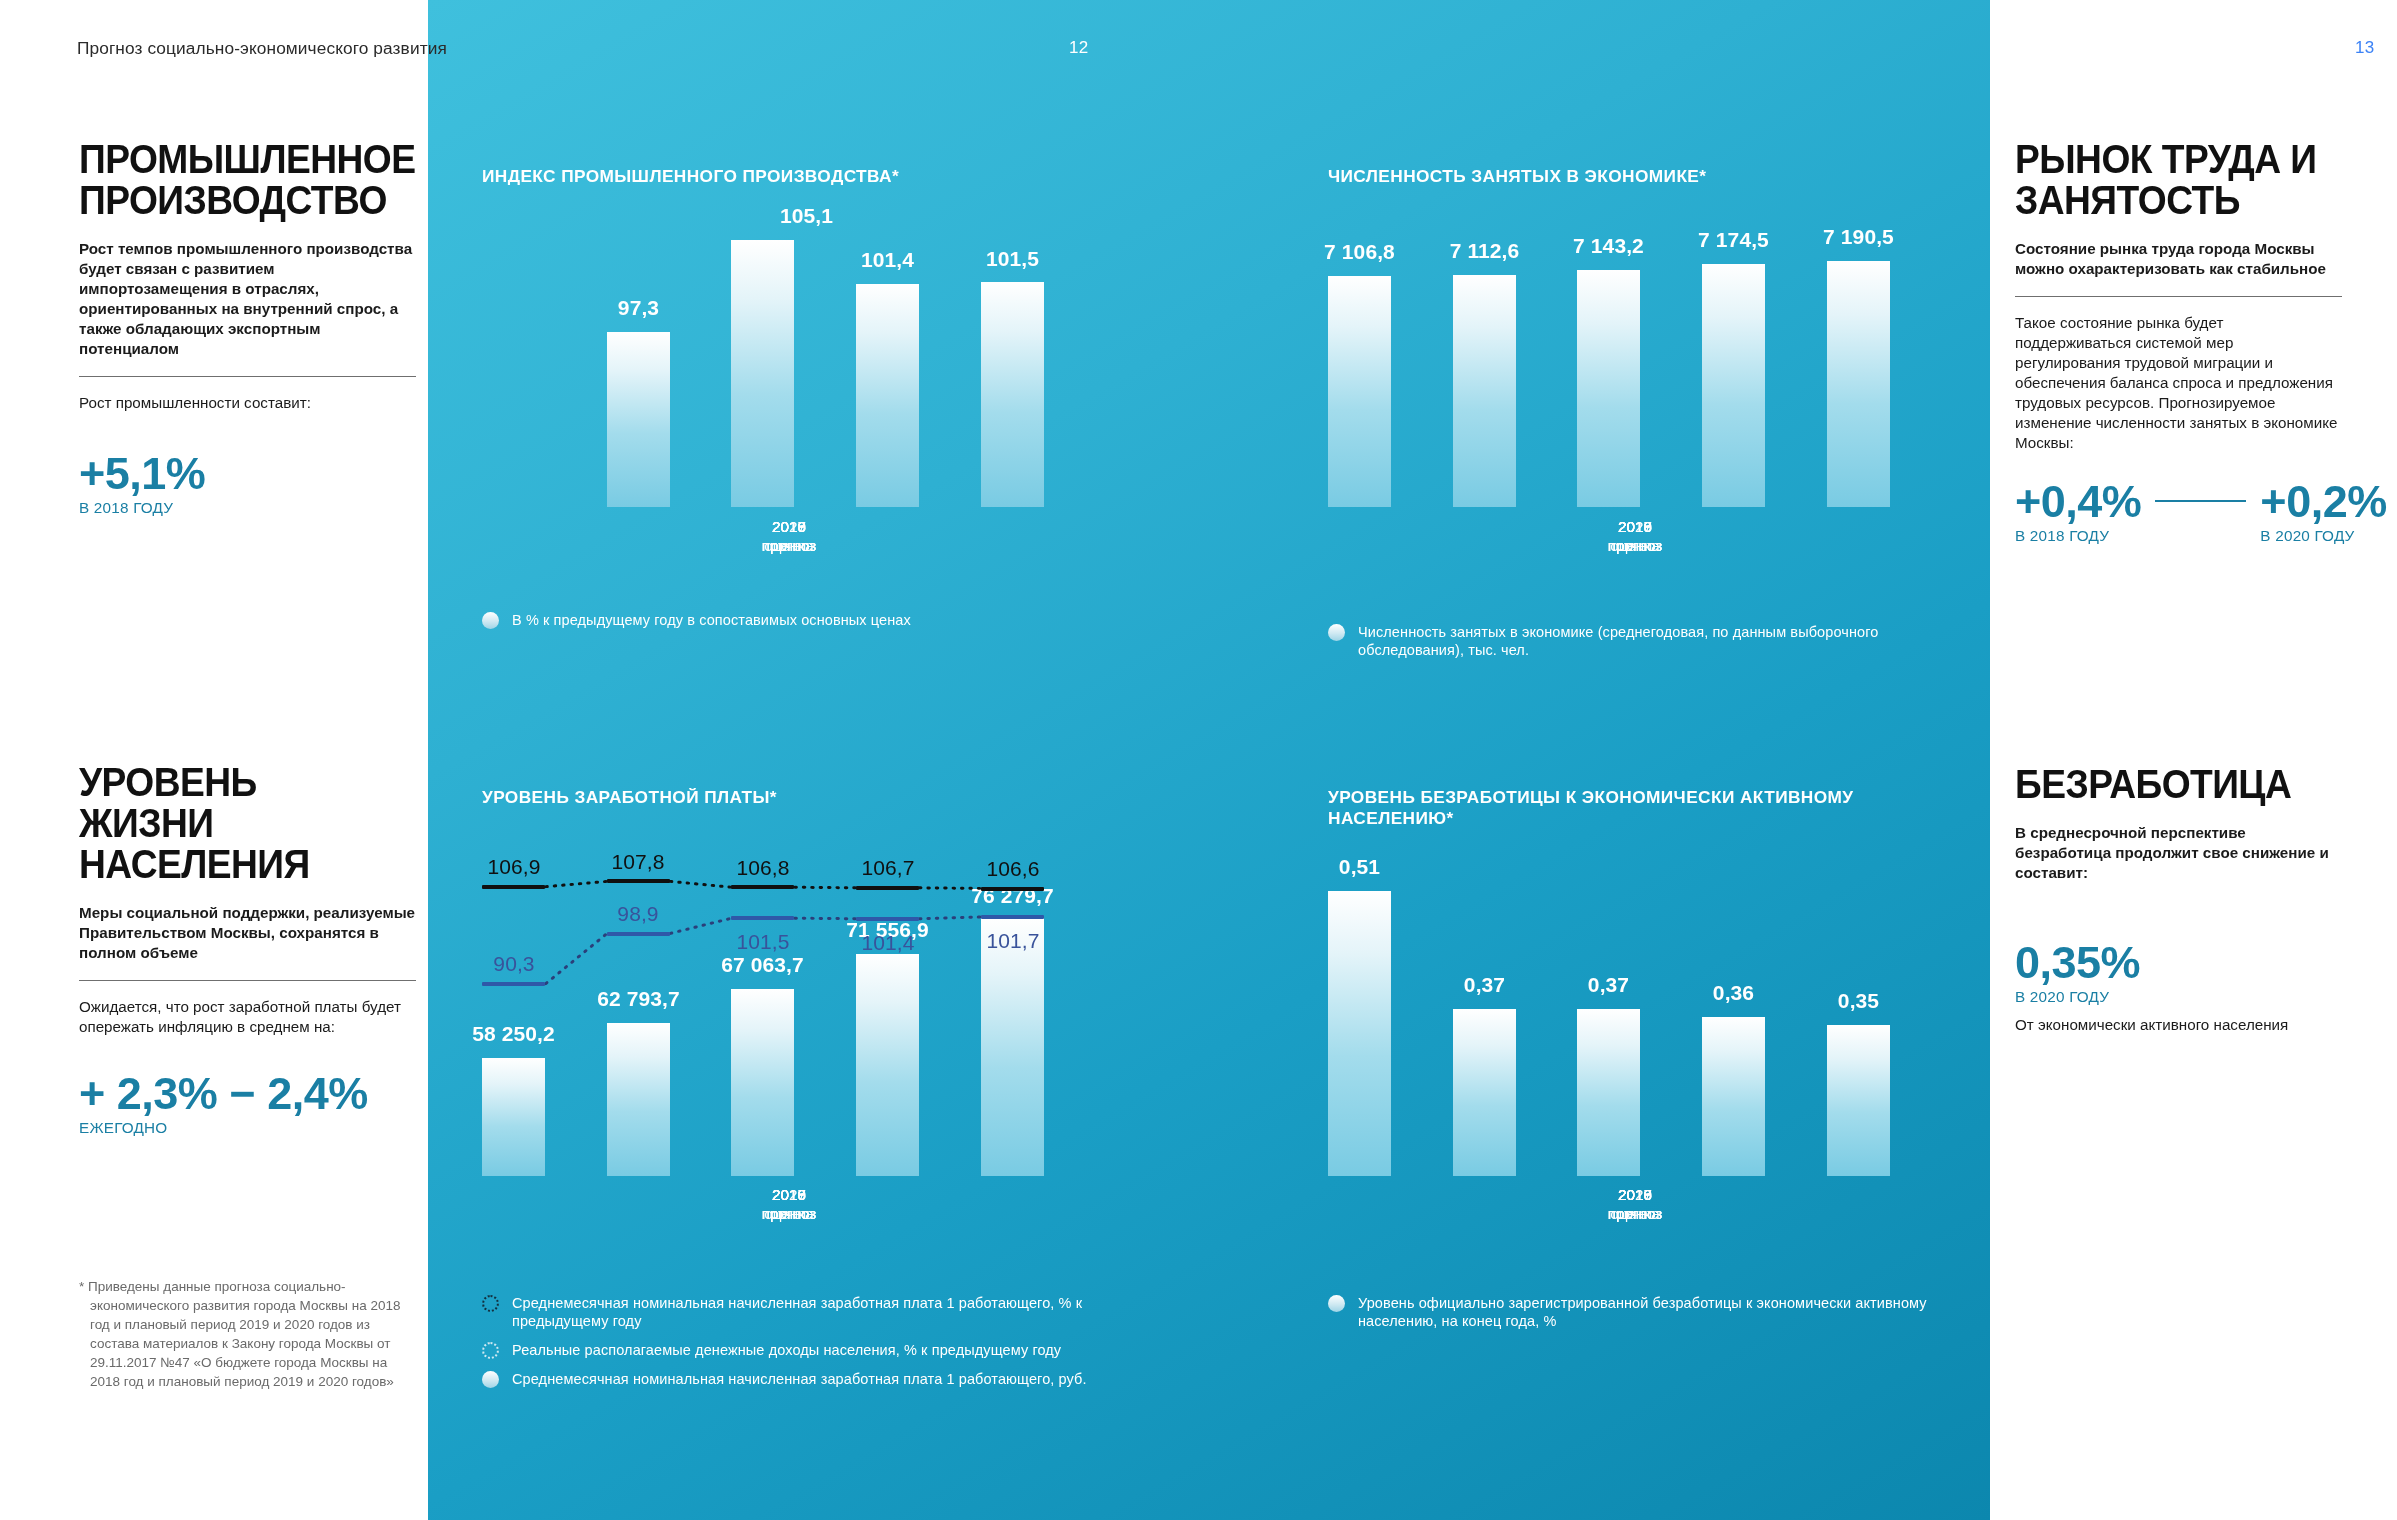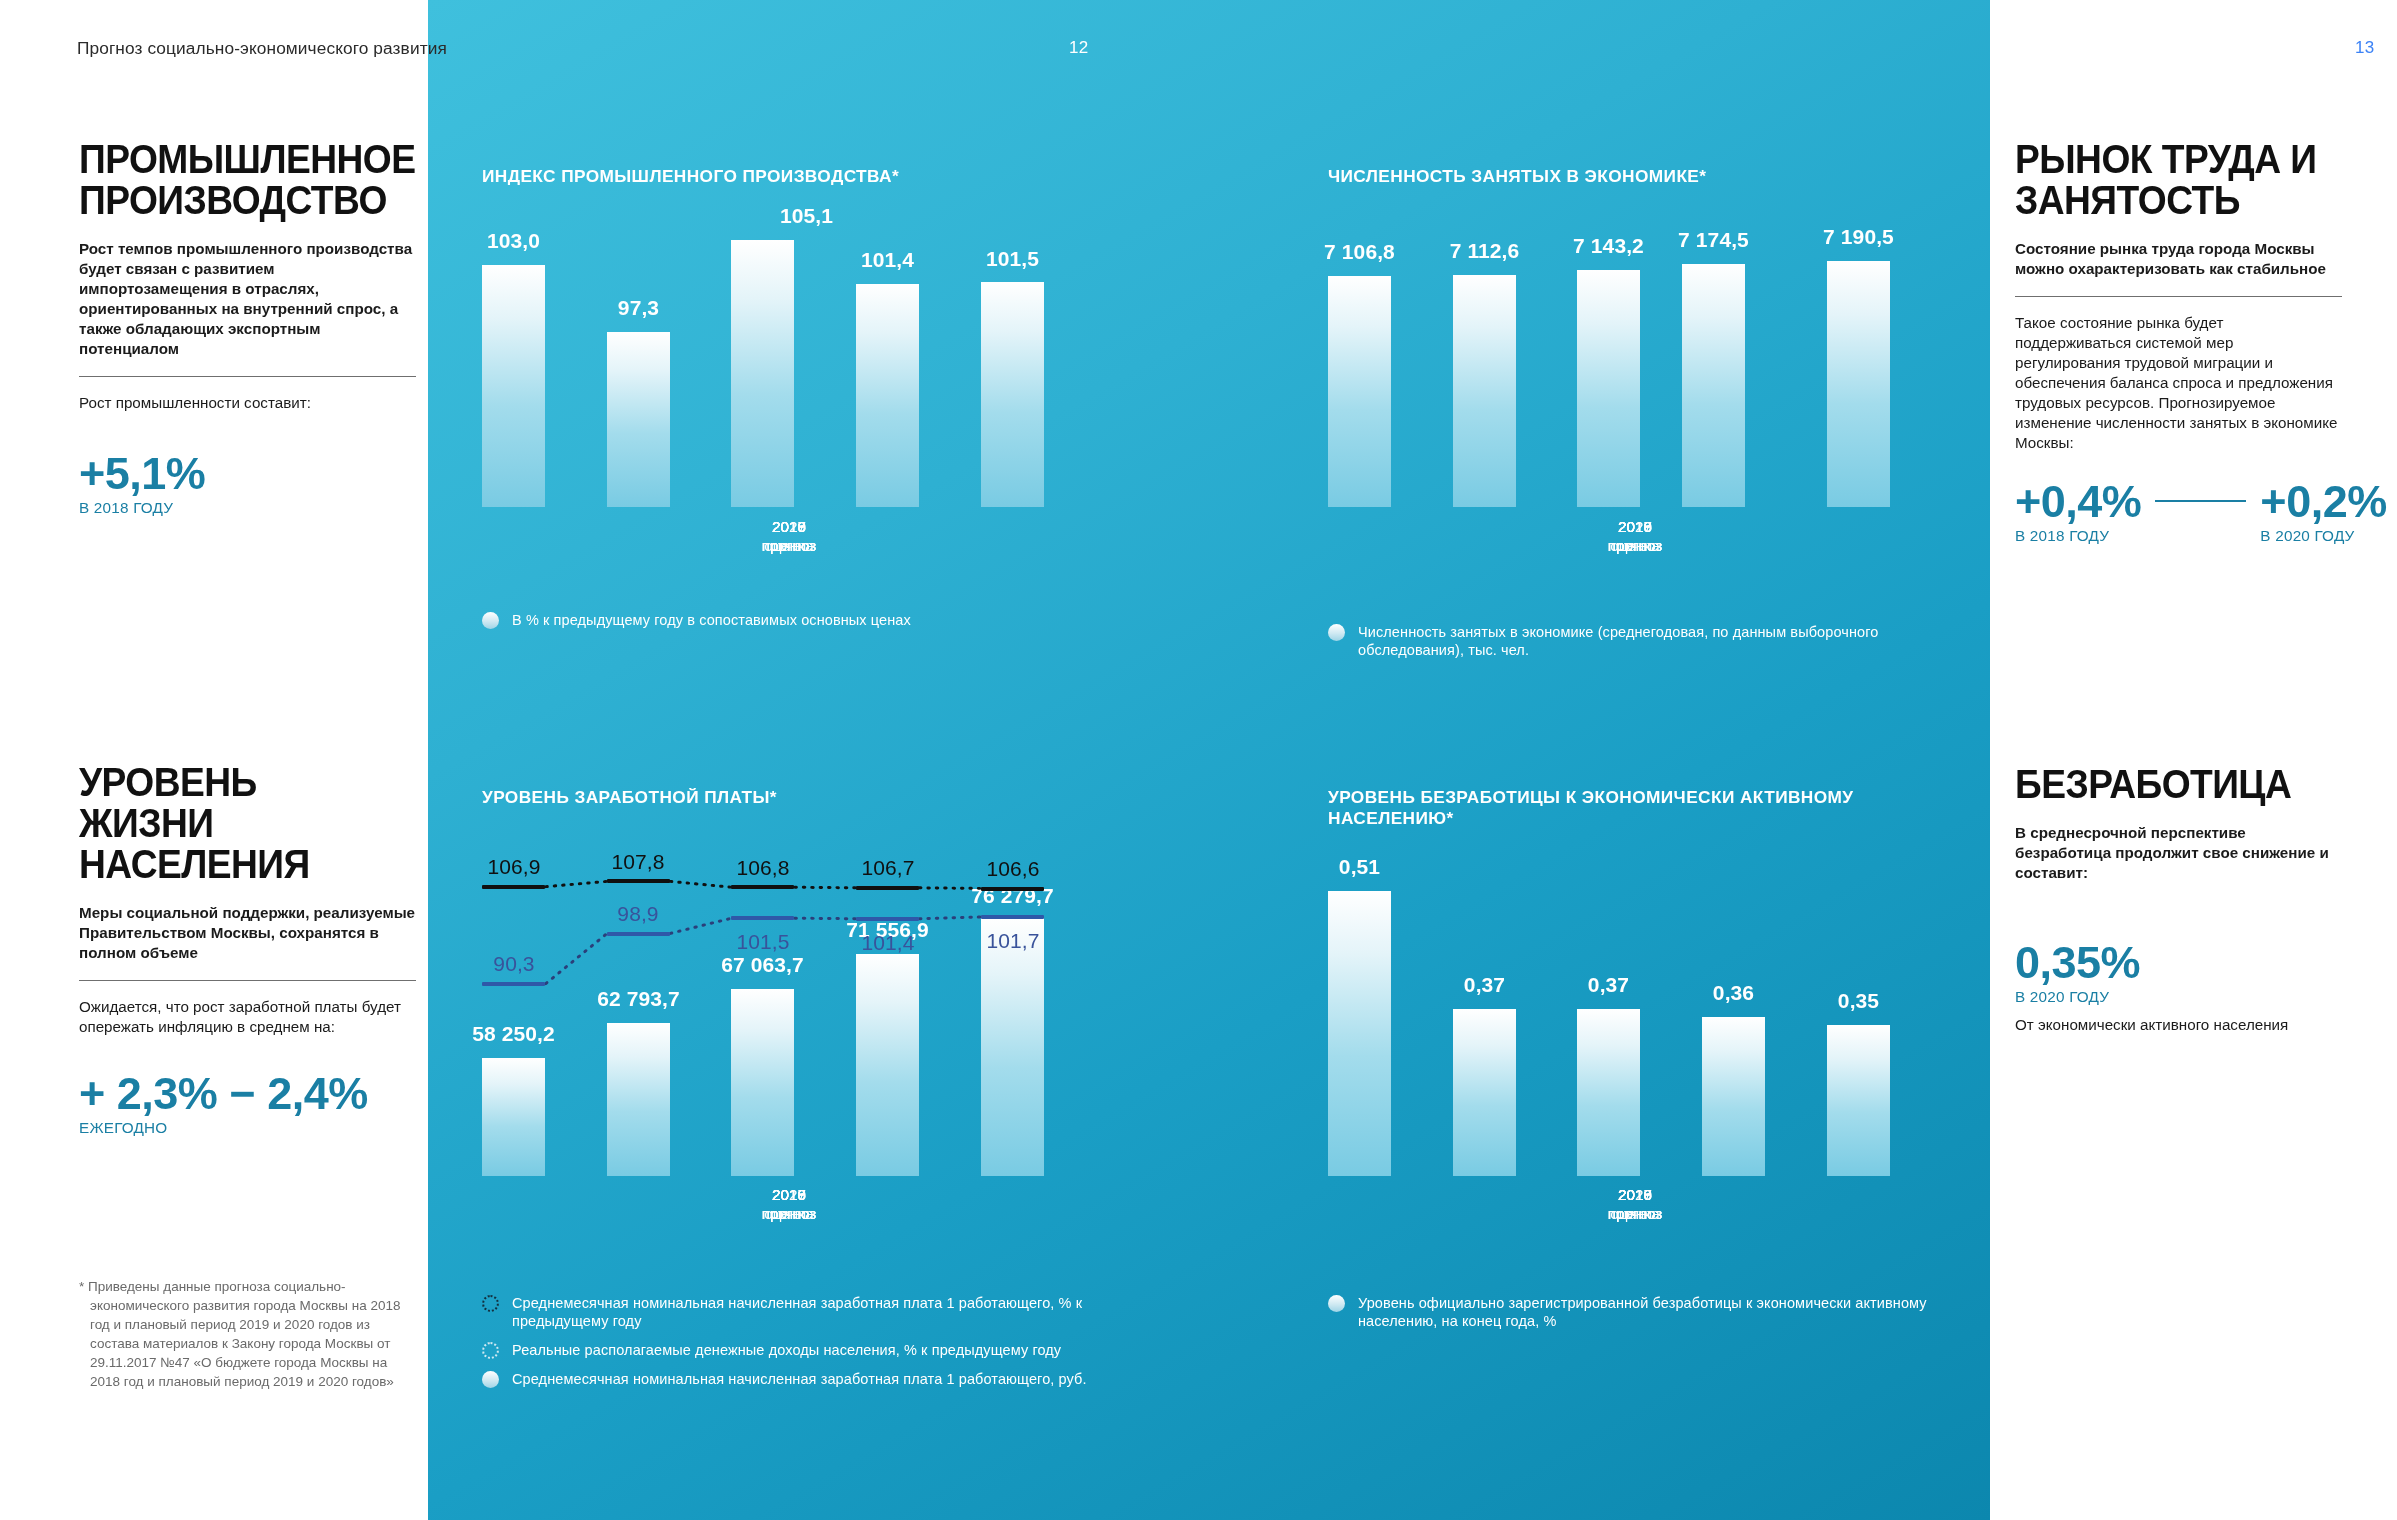--- a/index.html
+++ b/index.html
@@ -209,24 +209,20 @@
       <div style="height:57px"></div>
       <div class="stat-num">0,35%</div>
       <div class="stat-cap">В 2020 ГОДУ</div>
       <div class="stat-sub">От экономически активного населения</div>
     </div>
   </div>
 
   <div class="chart" id="chart-industrial" style="left:482px; top:166px; width:614px; height:495px;">
     <div class="chart-title">ИНДЕКС ПРОМЫШЛЕННОГО ПРОИЗВОДСТВА*</div>
     <div class="plot" id="plot-industrial" style="top:46px; height:406px;">
-        <div class="bar-col" style="left: 0px; top: 0px; height: 295px;">
-          <div class="bar-val" style="bottom: 254px;">103,0</div>
-          <div class="bar" style="height: 242px;"></div>
-        </div>
         <div class="xlab" style="top: 305px;">
           <div>2016</div>
           <div>отчет</div>
         </div>
         <div class="bar-col" style="left: 125px; top: 0px; height: 295px;">
           <div class="bar-val" style="bottom: 187px;">97,3</div>
           <div class="bar" style="height: 175px;"></div>
         </div>
         <div class="xlab" style="top: 305px;">
           <div>2017</div>
@@ -285,21 +281,21 @@
           <div>оценка</div>
         </div>
         <div class="bar-col" style="left: 249px; top: 0px; height: 295px;">
           <div class="bar-val" style="bottom: 249px;">7 143,2</div>
           <div class="bar" style="height: 237px;"></div>
         </div>
         <div class="xlab" style="top: 305px;">
           <div>2018</div>
           <div>прогноз</div>
         </div>
-        <div class="bar-col" style="left: 354px; top: 0px; height: 295px;">
+        <div class="bar-col" style="left: 374px; top: 0px; height: 295px;">
           <div class="bar-val" style="bottom: 255px;">7 174,5</div>
           <div class="bar" style="height: 243px;"></div>
         </div>
         <div class="xlab" style="top: 305px;">
           <div>2019</div>
           <div>прогноз</div>
         </div>
         <div class="bar-col" style="left: 499px; top: 0px; height: 295px;">
           <div class="bar-val" style="bottom: 258px;">7 190,5</div>
           <div class="bar" style="height: 246px;"></div>

